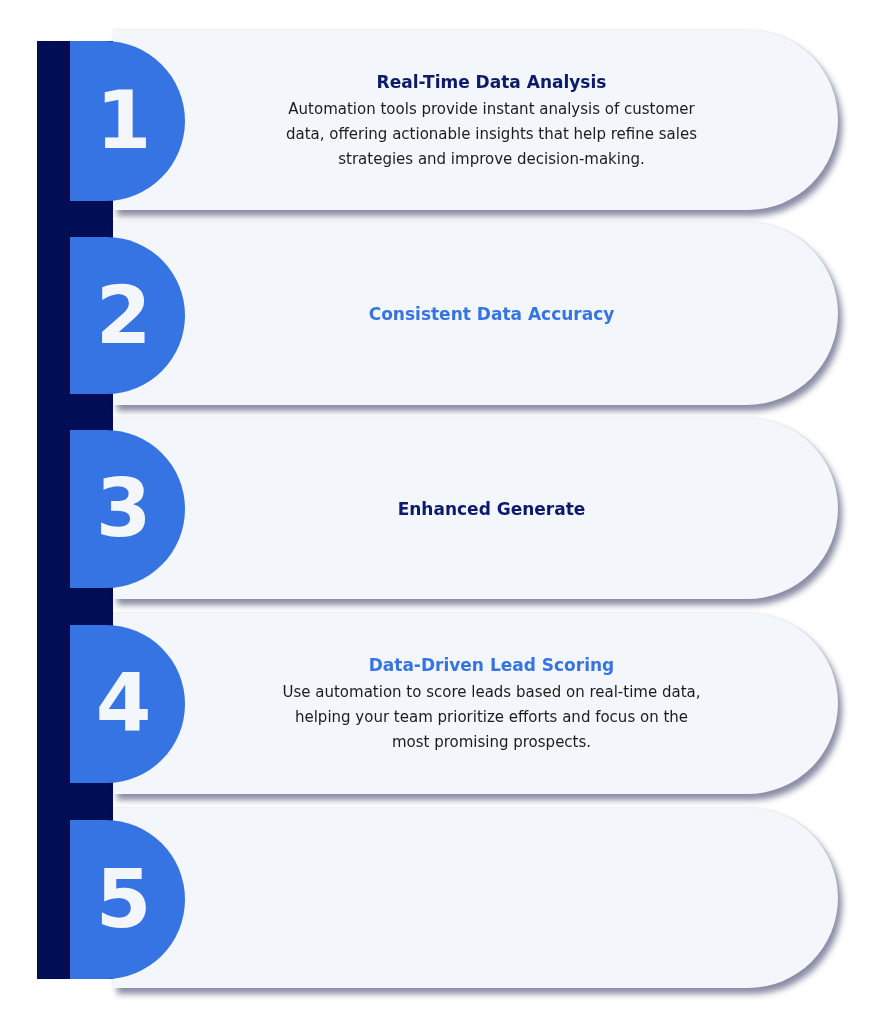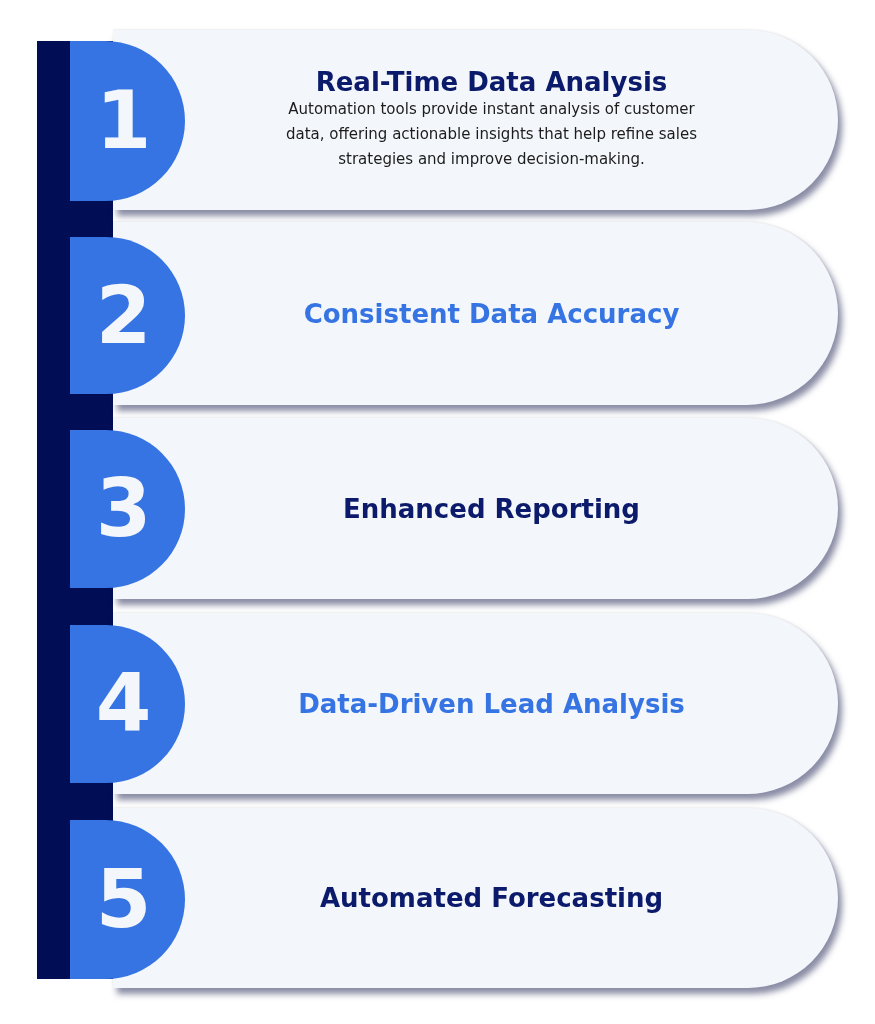--- a/index.html
+++ b/index.html
@@ -56,21 +56,21 @@
       bottom: 0;
       display: flex;
       flex-direction: column;
       justify-content: center;
       align-items: center;
       text-align: center;
     }
     .card-title {
       font-family: "DejaVu Sans", sans-serif;
       font-weight: bold;
-      font-size: 26px;
+      font-size: 17px;
       line-height: 26px;
       margin: 0;
     }
     .card-title.navy { color: #0B1A6B; }
     .card-title.blue { color: #3574E2; }
     .card-body {
       font-family: "DejaVu Sans", sans-serif;
       font-size: 15px;
       line-height: 25px;
       color: #1C1C1C;
@@ -99,36 +99,38 @@
   <div class="card-content">
     <h2 class="card-title blue">Consistent Data Accuracy</h2>
   </div>
 </div>
 <div class="badge" style="top:237px;height:157px;">
   <span class="badge-number">2</span>
 </div>
 
 <div class="card" style="top:418px;height:181px;">
   <div class="card-content">
-    <h2 class="card-title navy">Enhanced Reporting</h2>
+    <h2 class="card-title navy">Enhanced Generate</h2>
   </div>
 </div>
 <div class="badge" style="top:430px;height:158px;">
   <span class="badge-number">3</span>
 </div>
 
 <div class="card" style="top:613px;height:181px;">
   <div class="card-content">
-    <h2 class="card-title blue">Data-Driven Lead Analysis</h2>
+    <h2 class="card-title blue">Data-Driven Lead Scoring</h2>
+    <p class="card-body">Use automation to score leads based on real-time data,
+helping your team prioritize efforts and focus on the
+most promising prospects.</p>
   </div>
 </div>
 <div class="badge" style="top:625px;height:158px;">
   <span class="badge-number">4</span>
 </div>
 
 <div class="card" style="top:808px;height:180px;">
   <div class="card-content">
-    <h2 class="card-title navy">Automated Forecasting</h2>
   </div>
 </div>
 <div class="badge" style="top:820px;height:159px;">
   <span class="badge-number">5</span>
 </div>
 
 </body></html>

